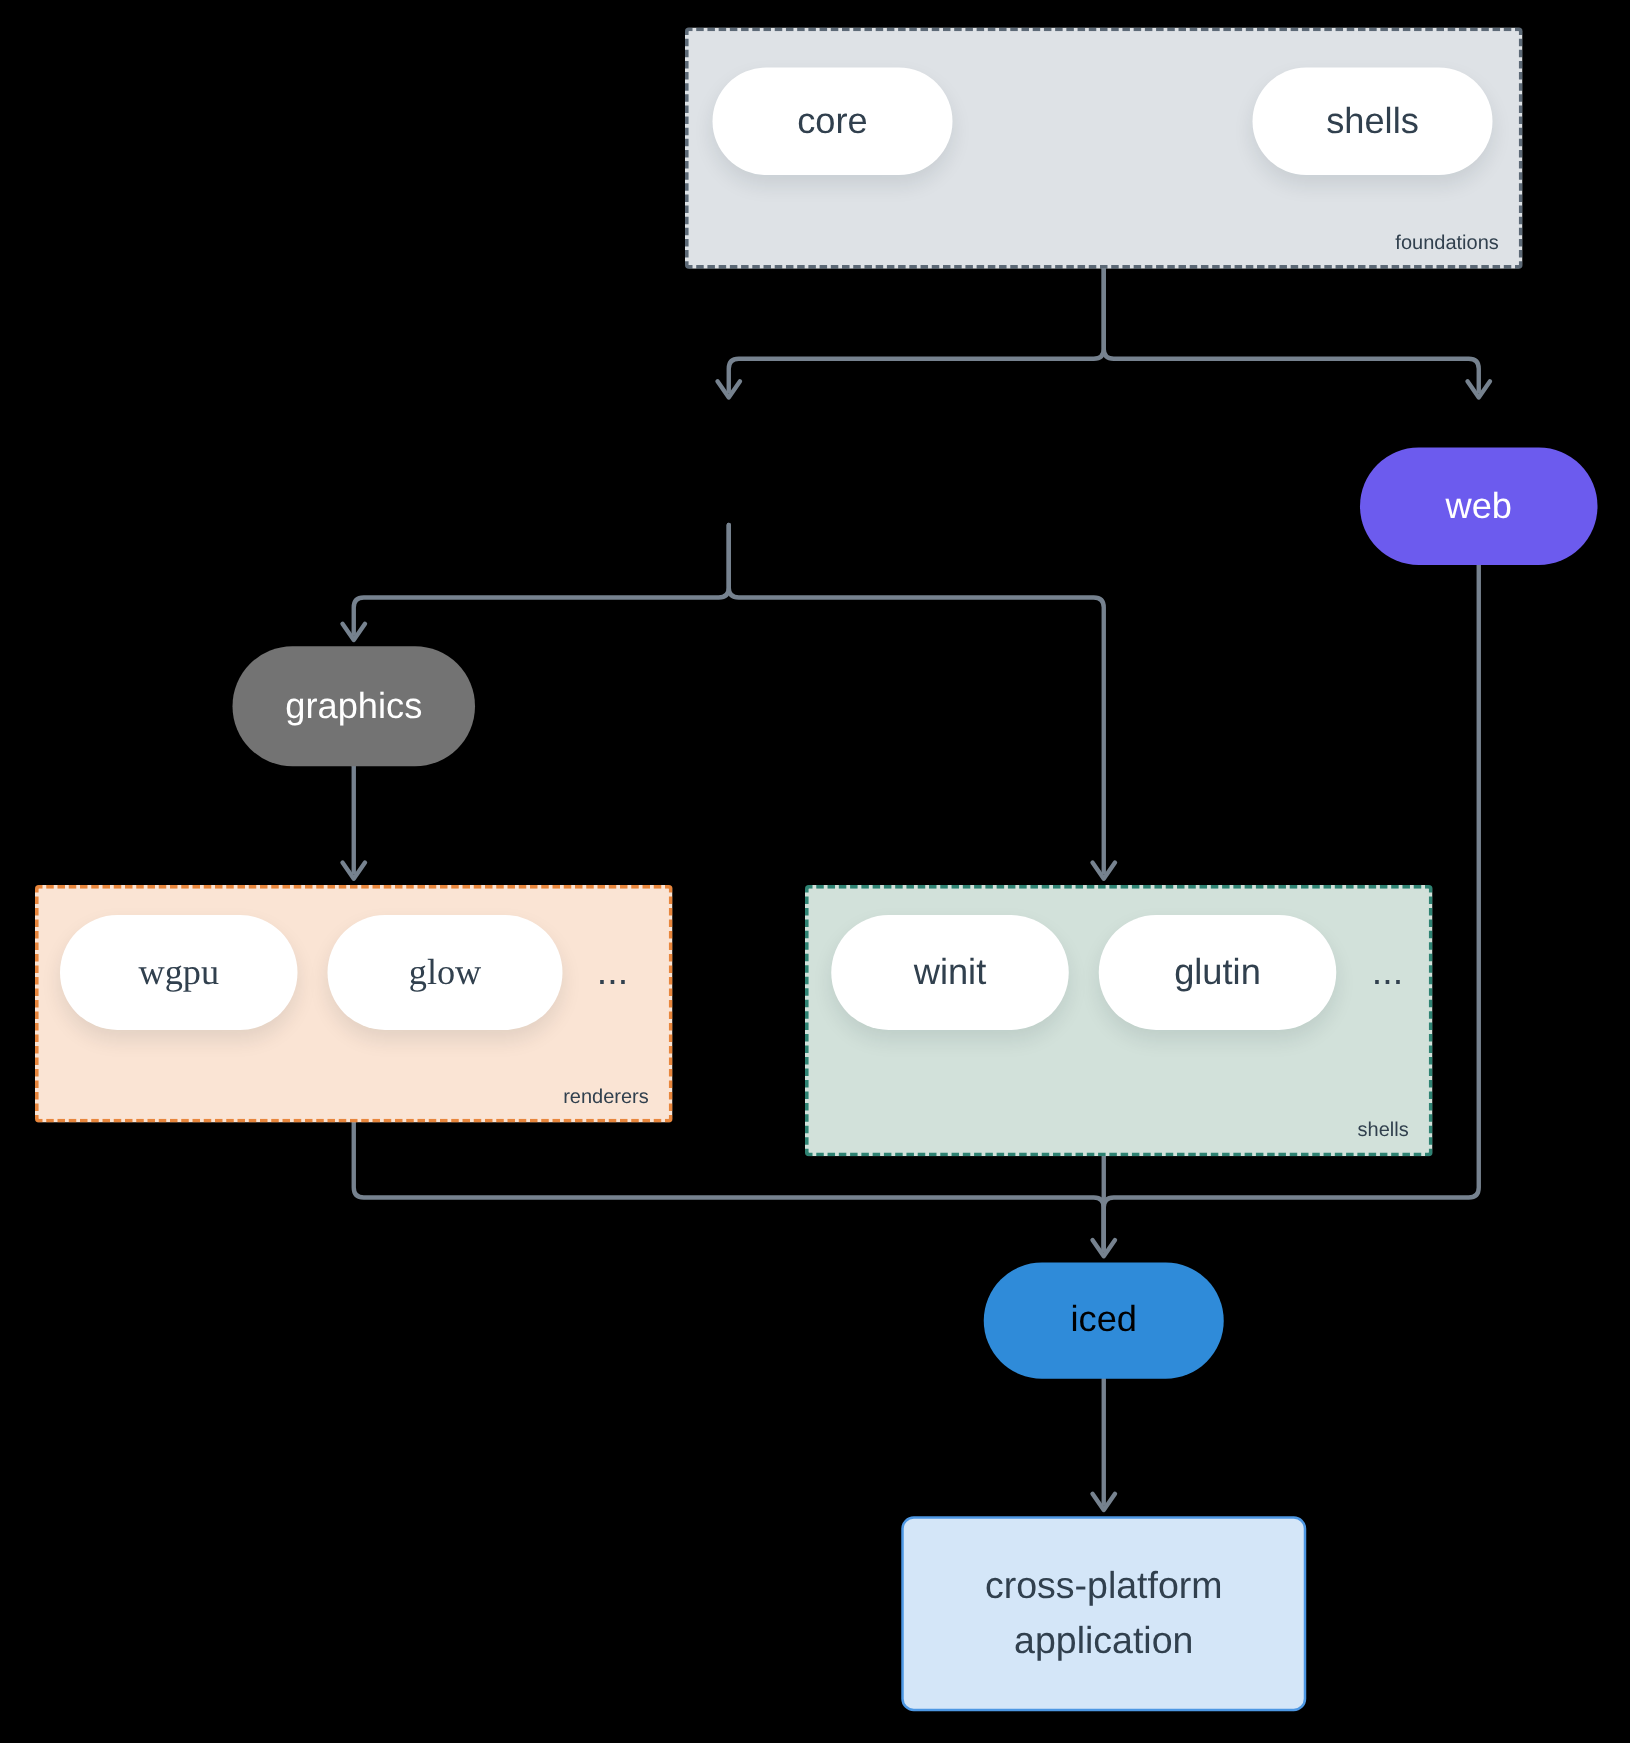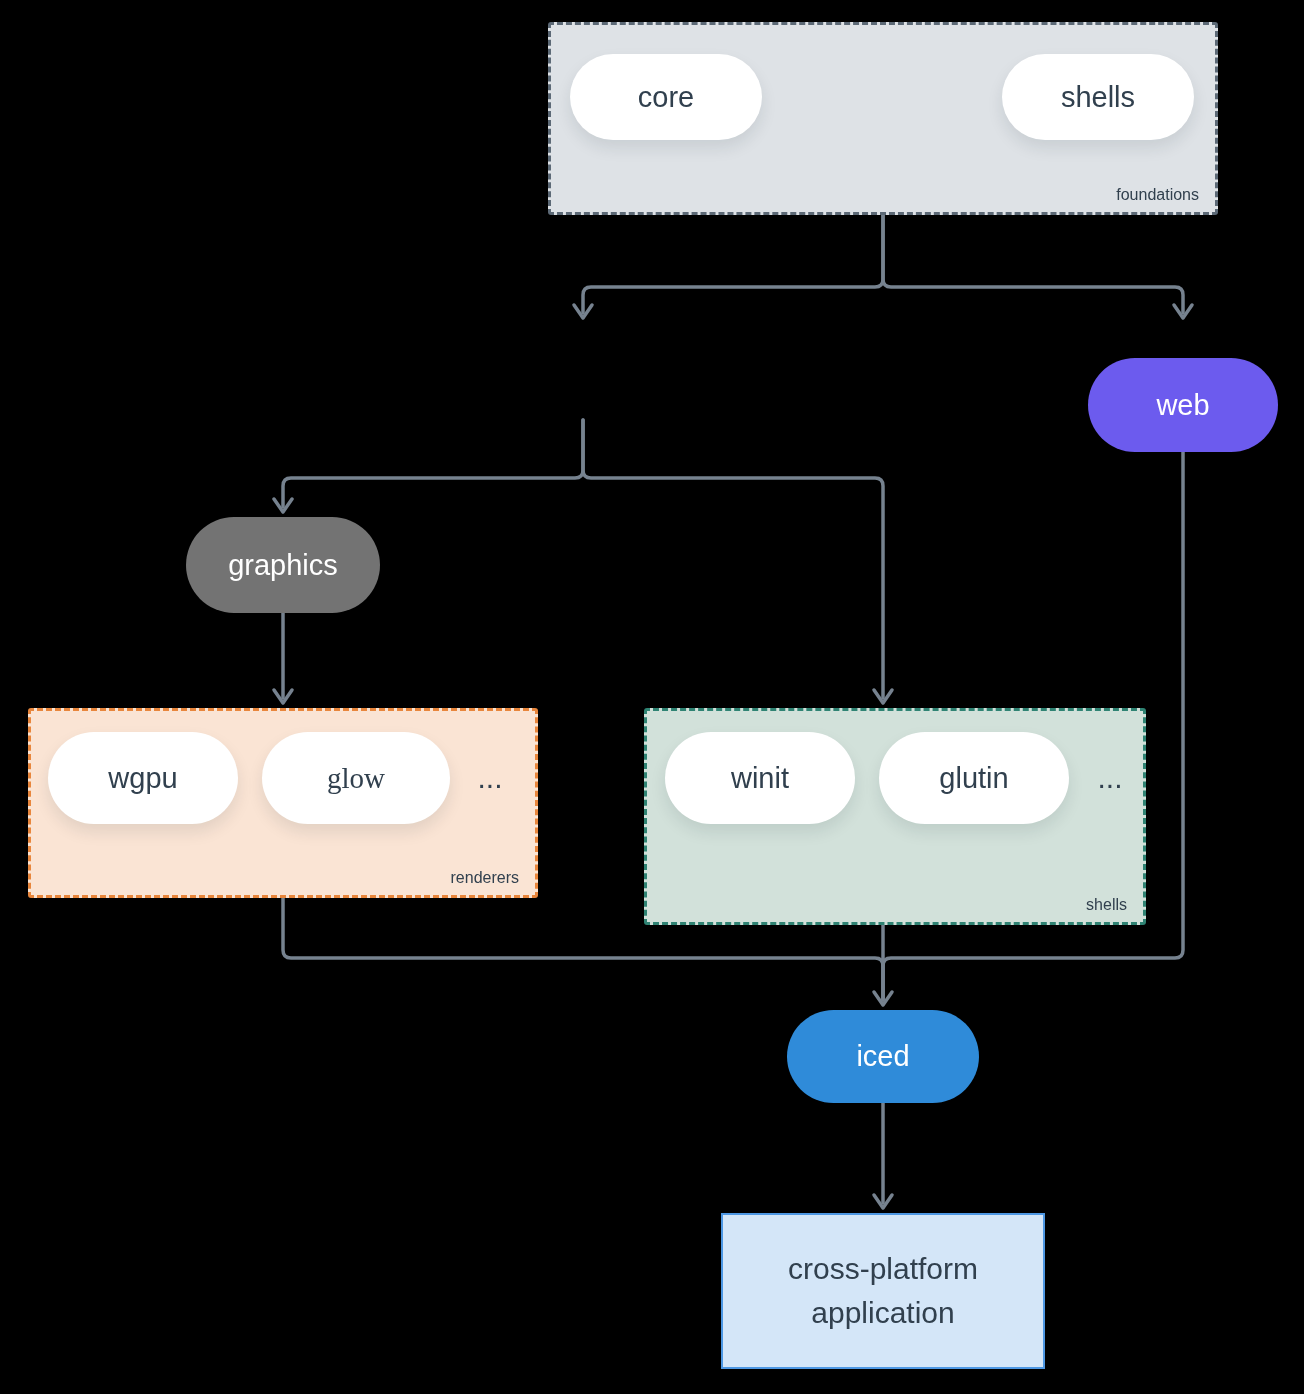--- a/index.html
+++ b/index.html
@@ -58,29 +58,29 @@
     border-radius: 60px;
     font-size: 29px;
   }
   .pill.white {
     background: #FFFFFF;
     color: #31404E;
     box-shadow: 0 8px 16px rgba(15, 35, 52, 0.10);
   }
   .pill.purple { background: #6C5BEE; color: #FFFFFF; }
   .pill.orange { background: #737373; color: #FFFFFF; }
-  .pill.blue   { background: #2F8BD9; color: #ffffff; }
+  .pill.blue   { background: #2F8BD9; color: #000000; }
 
   
   .pill.core    { left: 19px;  top: 29px; width: 192px; height: 86px; }
   .pill.futures { left: 239px; top: 29px; width: 182px; height: 86px; }
   .pill.style   { left: 451px; top: 29px; width: 192px; height: 86px; }
 
   
-  .pill.wgpu { left: 17px;  top: 21px; width: 190px; height: 92px; }
+  .pill.wgpu { left: 17px;  top: 21px; width: 190px; height: 92px; font-family: Liberation Serif, serif; }
   .pill.glow { left: 231px; top: 21px; width: 188px; height: 92px; font-family: Liberation Serif, serif; }
 
   
   .pill.winit  { left: 18px;  top: 21px; width: 190px; height: 92px; }
   .pill.glutin { left: 232px; top: 21px; width: 190px; height: 92px; }
 
   .ellipsis {
     position: absolute;
     top: 0;
     height: 134px;
@@ -100,21 +100,21 @@
   .pill.graphics { left: 186px;  top: 517px;  width: 194px; height: 96px; }
   .pill.iced     { left: 787px;  top: 1010px; width: 192px; height: 93px; }
 
   .app-box {
     position: absolute;
     left: 721px; top: 1213px;
     width: 324px; height: 156px;
     box-sizing: border-box;
     background: #D4E6F8;
     border: 2px solid #4D97E3;
-    border-radius: 0;
+    border-radius: 10px;
     display: flex;
     flex-direction: column;
     align-items: center;
     justify-content: center;
     gap: 14px;
     font-size: 30px;
     color: #31404E;
   }
   .app-box .line { line-height: 1; }
 </style>

